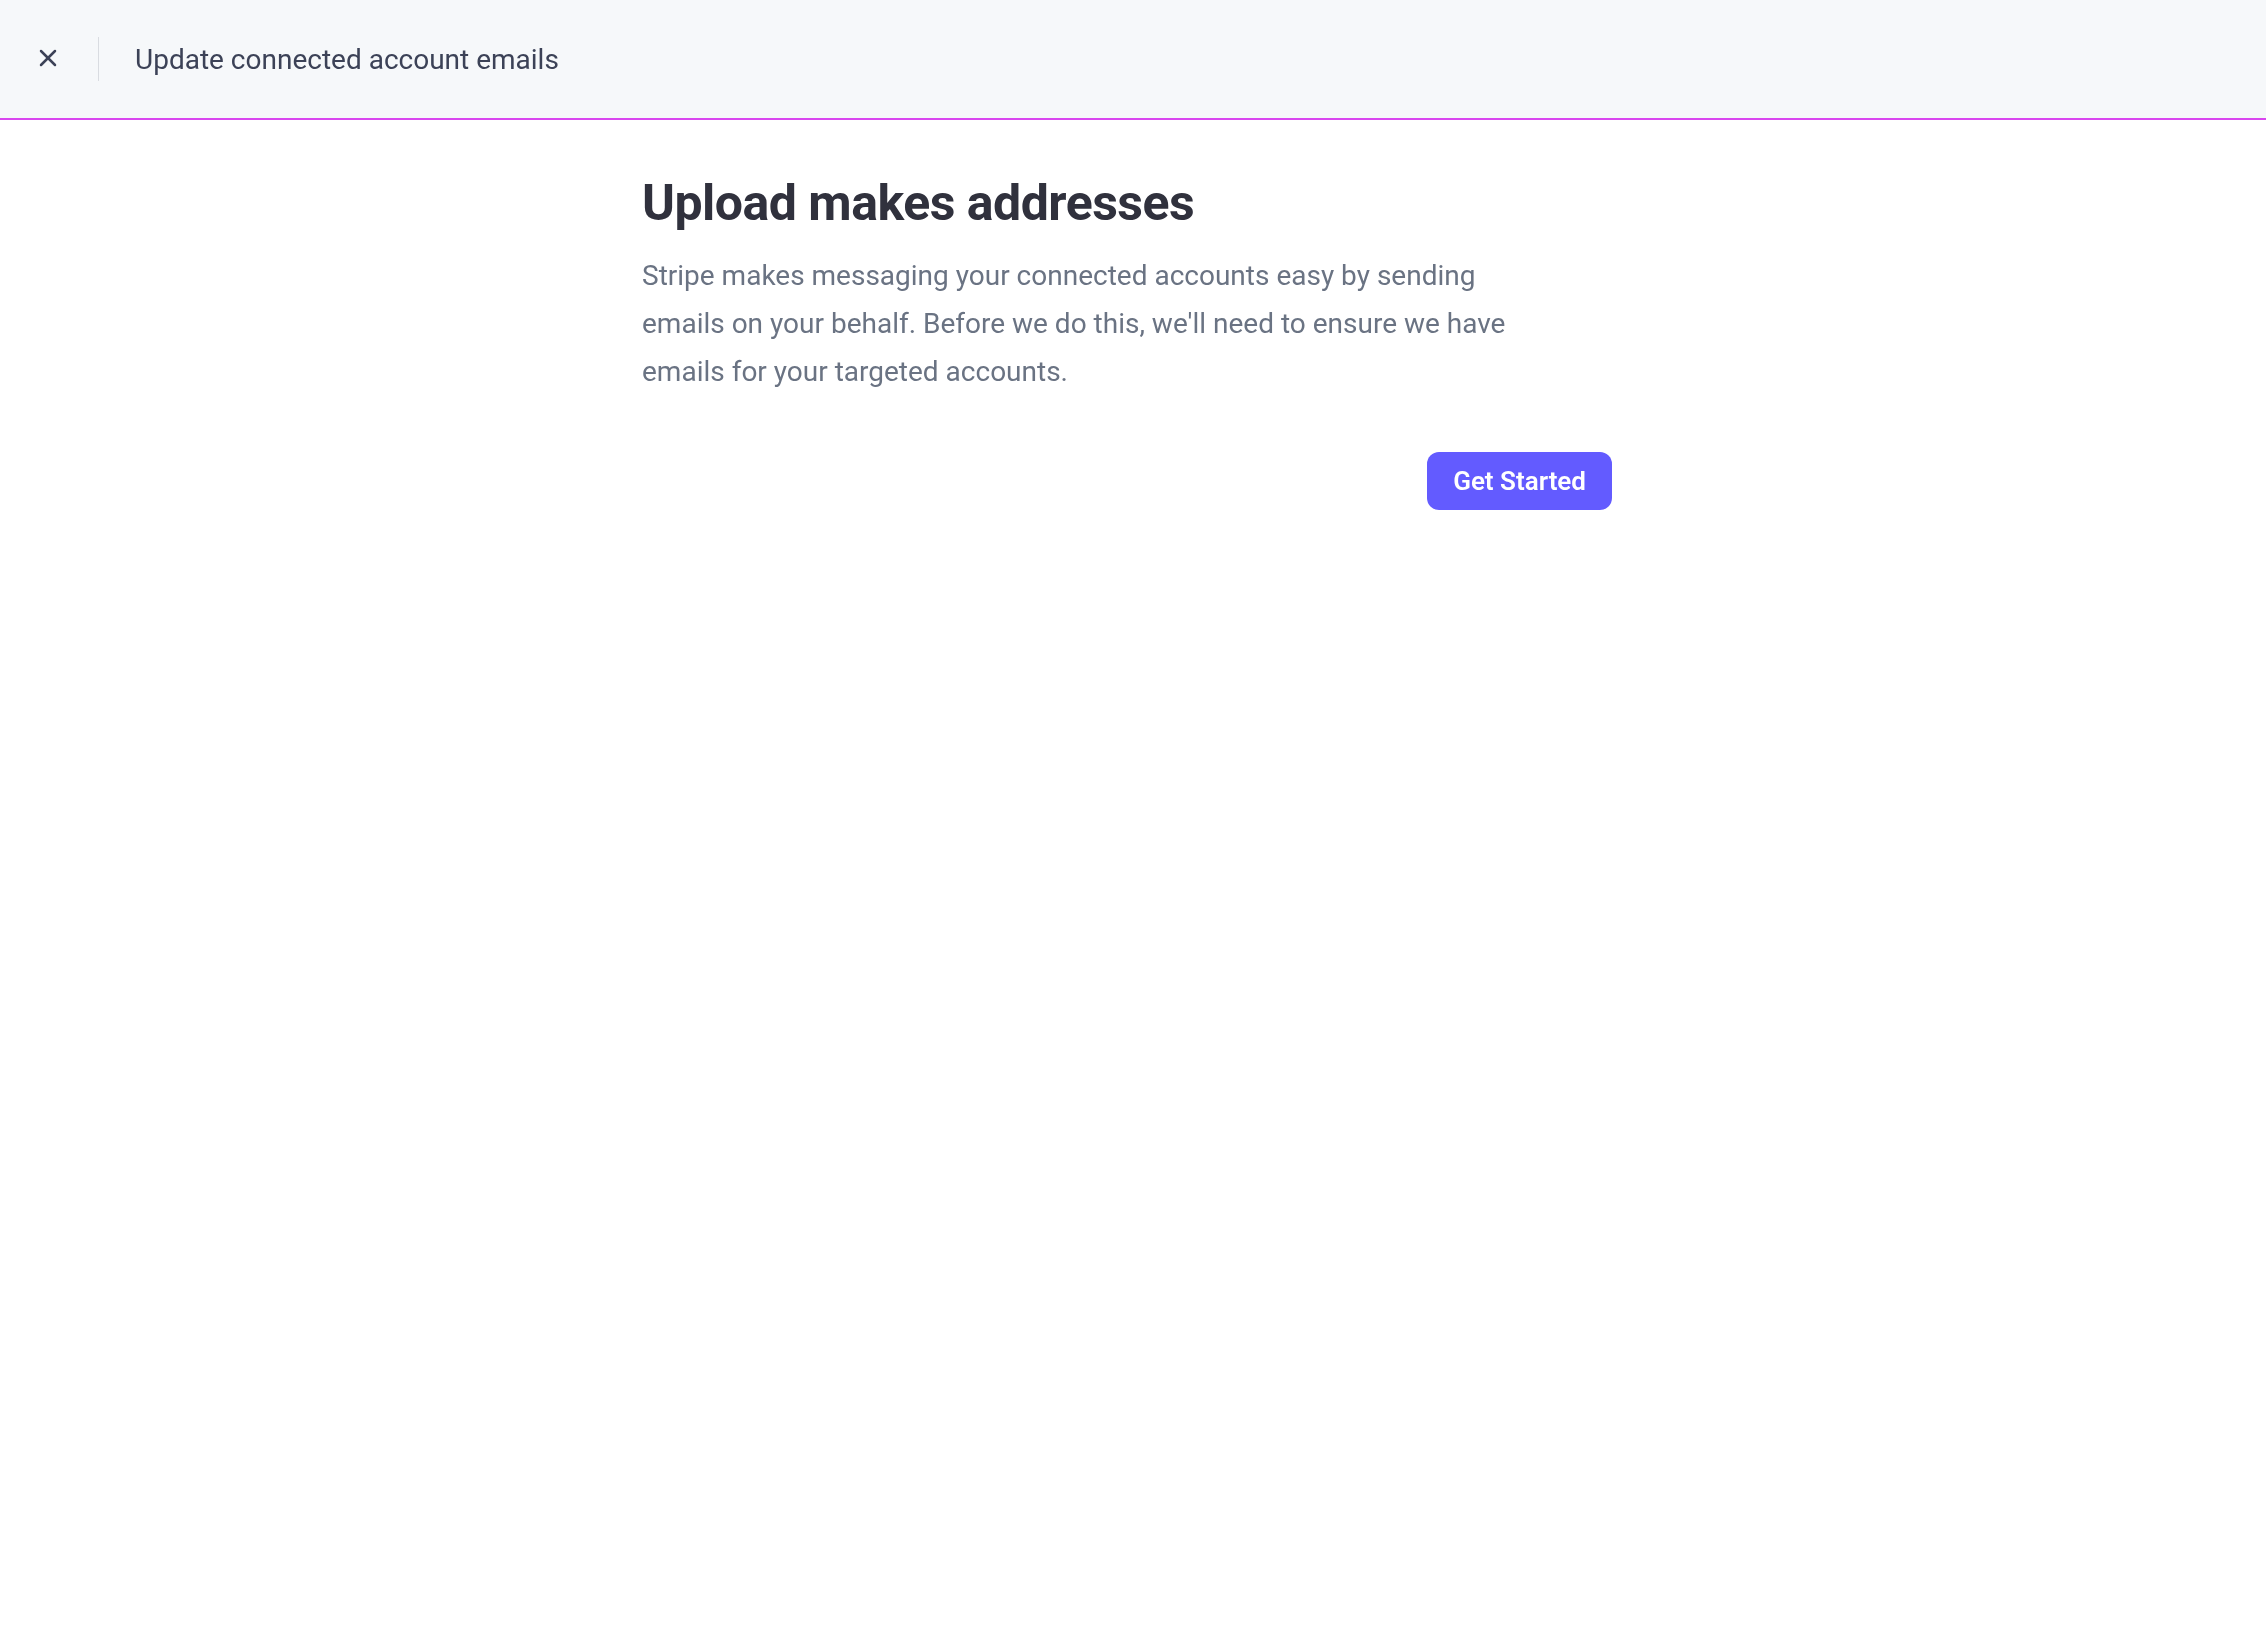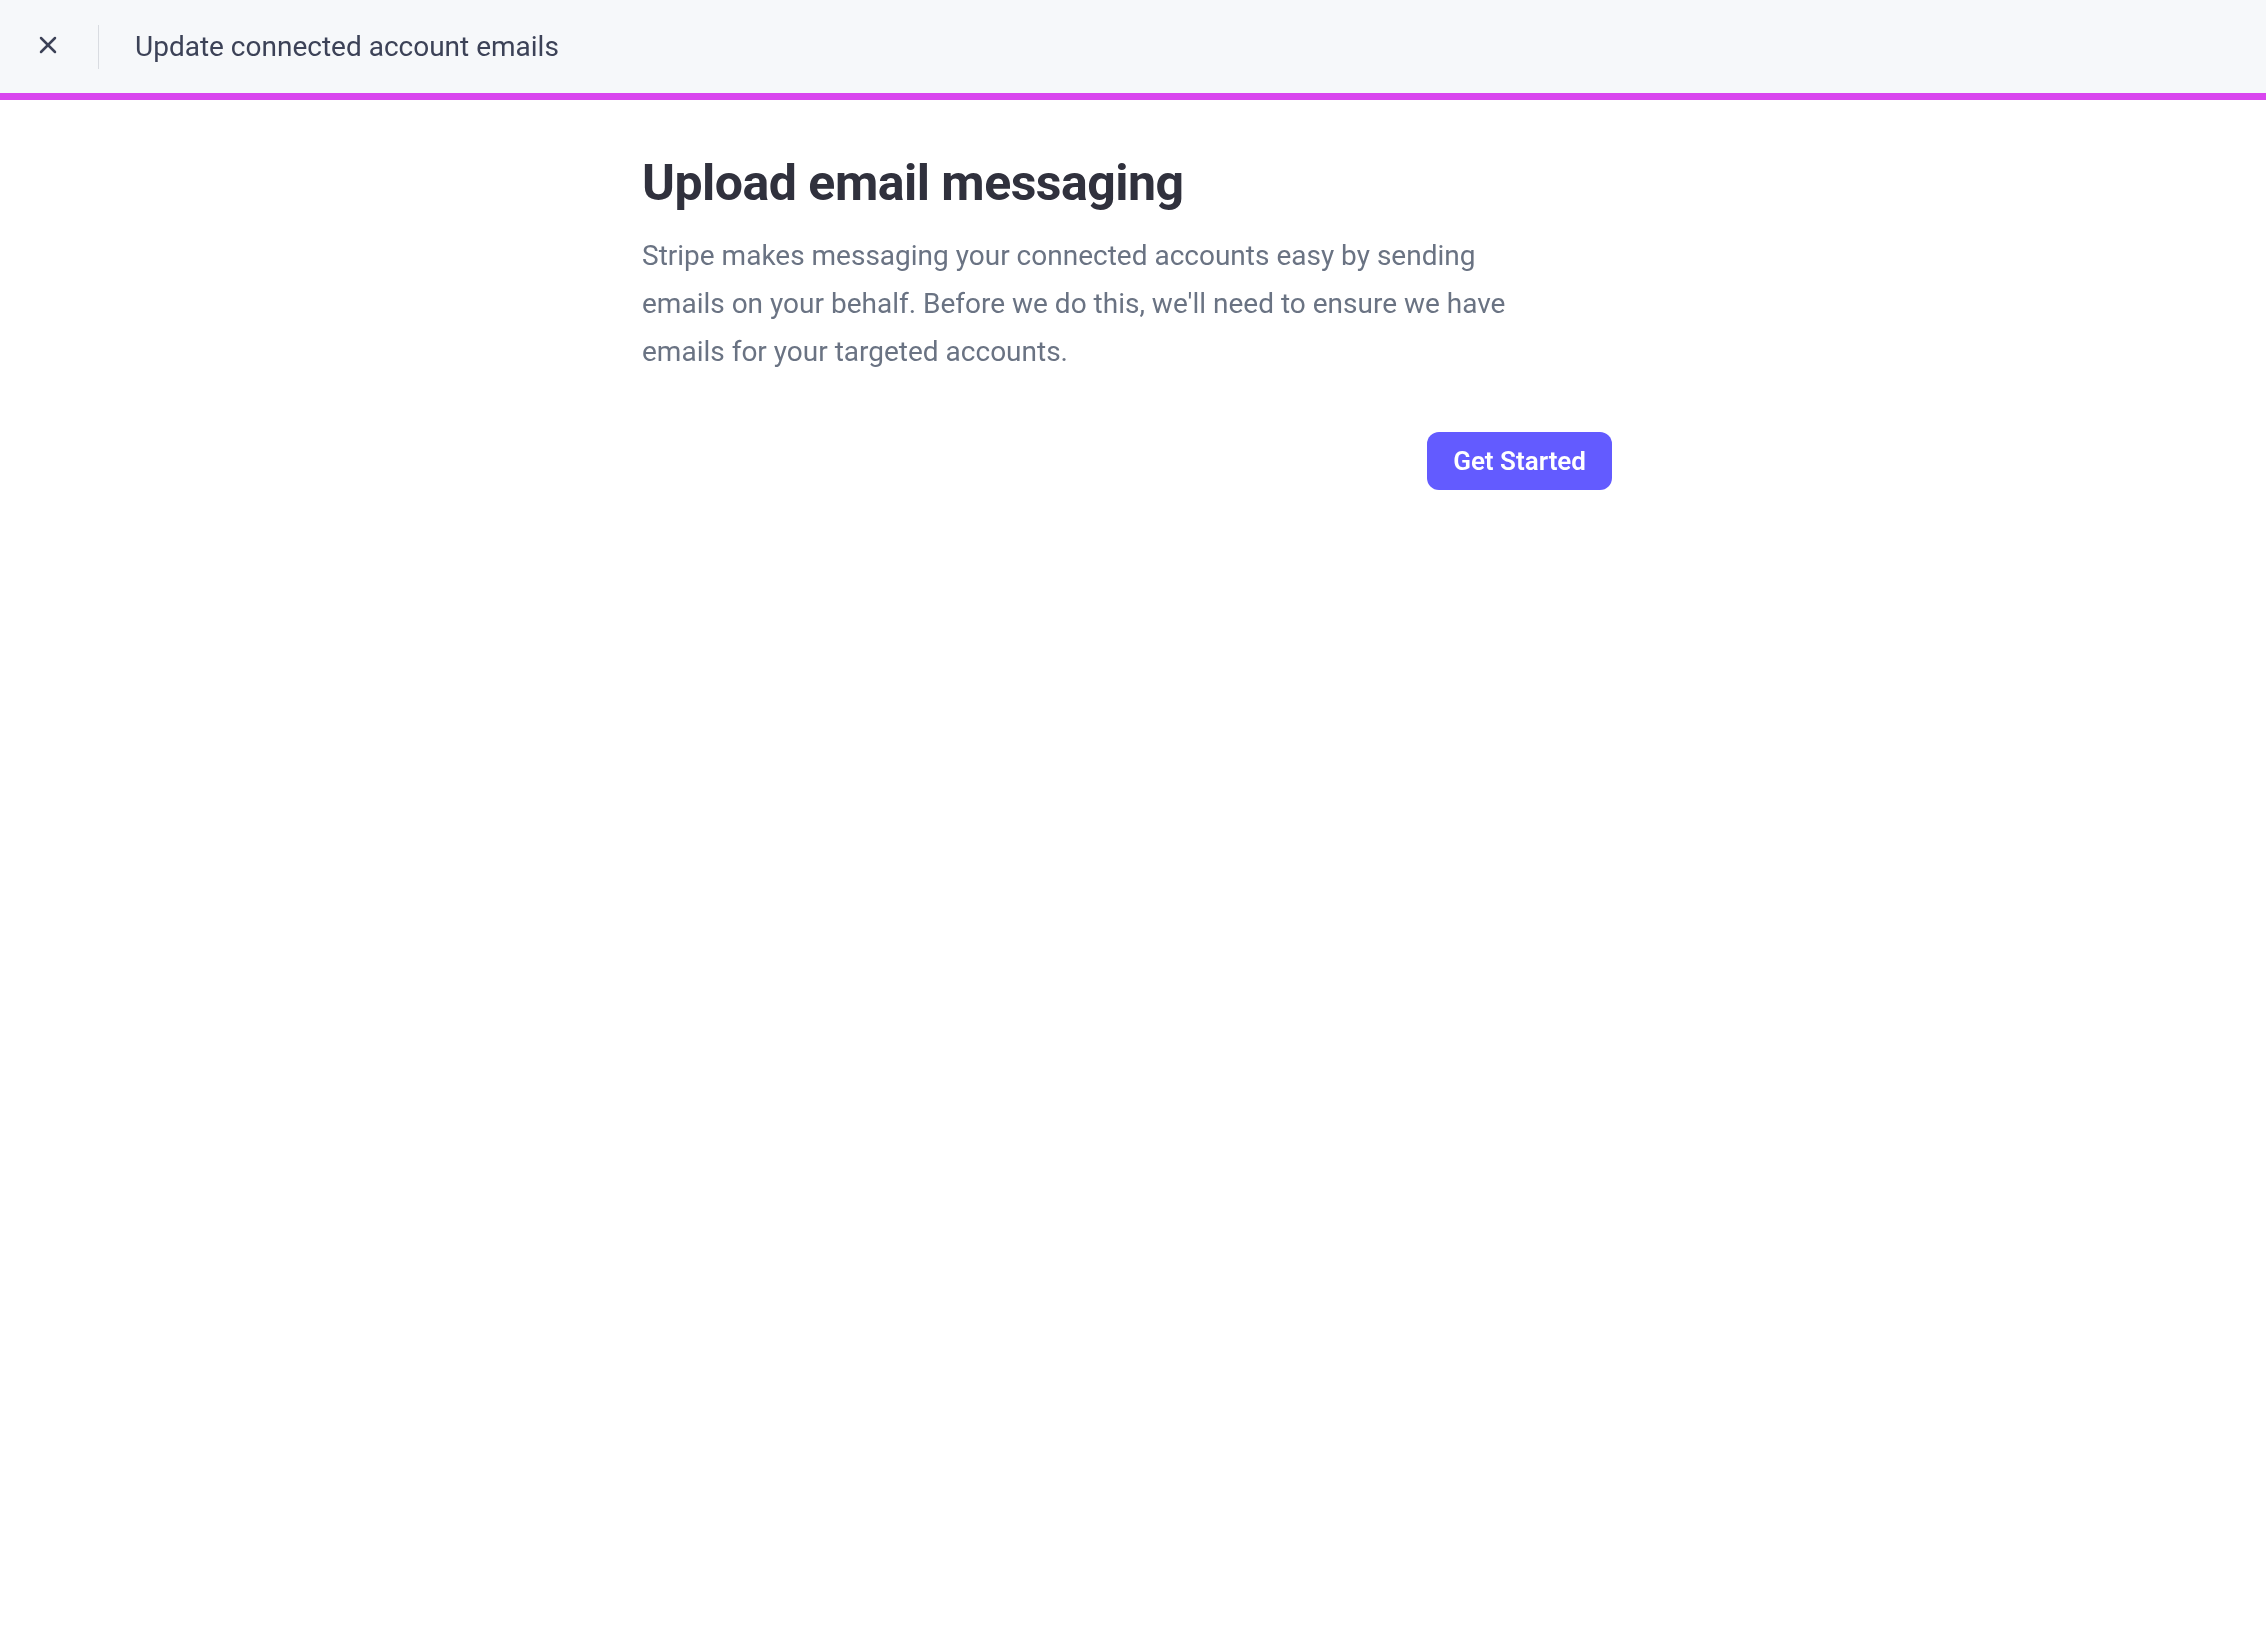--- a/index.html
+++ b/index.html
@@ -11,22 +11,22 @@
     body {
       font-family: -apple-system, BlinkMacSystemFont, "Segoe UI", Roboto, "Helvetica Neue", Arial, sans-serif;
       background: #ffffff;
       width: 2266px;
       height: 1640px;
       overflow: hidden;
     }
     
     .header {
       background: #f6f8fa;
-      border-bottom: 7px solid #d946ef;
-      height: 100px;
+      border-bottom: 2px solid #d946ef;
+      height: 120px;
       display: flex;
       align-items: center;
       padding: 0 28px;
     }
     
     .close-btn {
       width: 40px;
       height: 40px;
       display: flex;
       align-items: center;
@@ -112,19 +112,19 @@
         <line x1="19" y1="5" x2="5" y2="19"></line>
       </svg>
     </span>
   </button>
   <div class="divider"></div>
   <div class="header-title">Update connected account emails</div>
 </div>
 
 <div class="content">
   <div class="content-inner">
-    <h1 class="page-title">Upload email messaging</h1>
+    <h1 class="page-title">Upload makes addresses</h1>
     <p class="page-description">Stripe makes messaging your connected accounts easy by sending emails on your behalf. Before we do this, we'll need to ensure we have emails for your targeted accounts.</p>
     <div class="button-row">
       <button class="primary-btn">Get Started</button>
     </div>
   </div>
 </div>
 
 </body></html>

